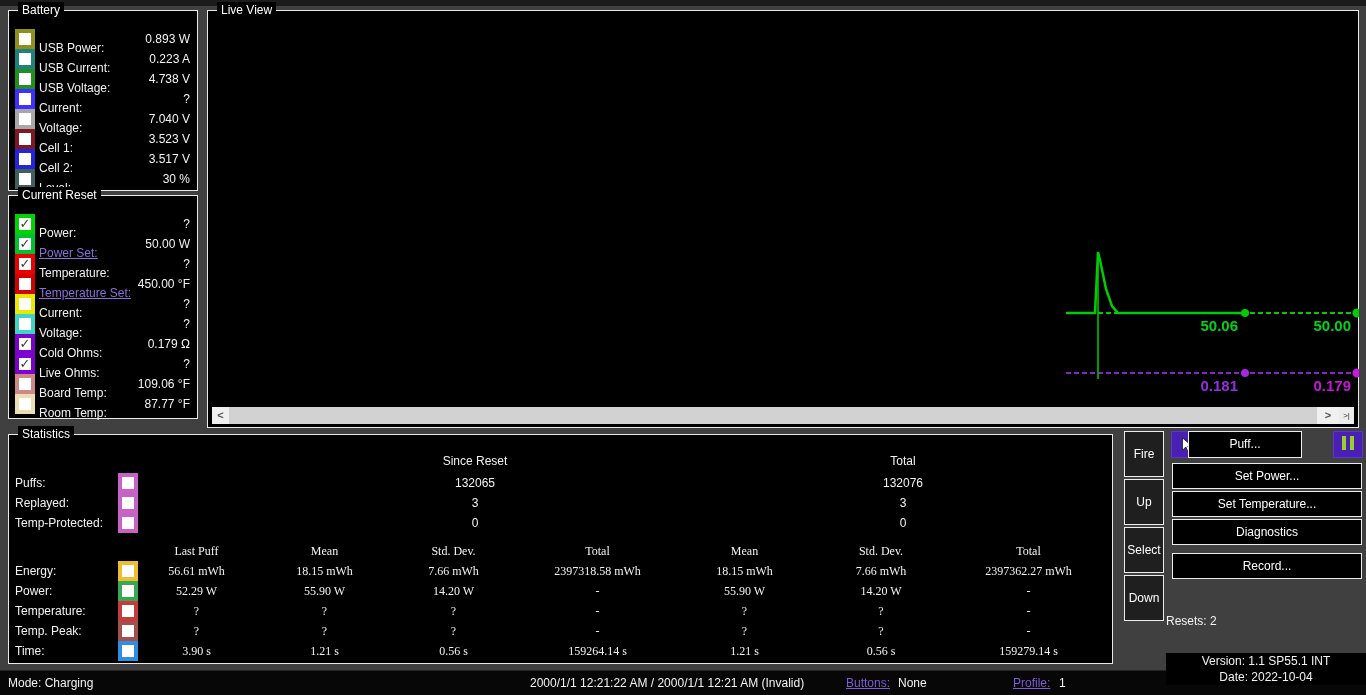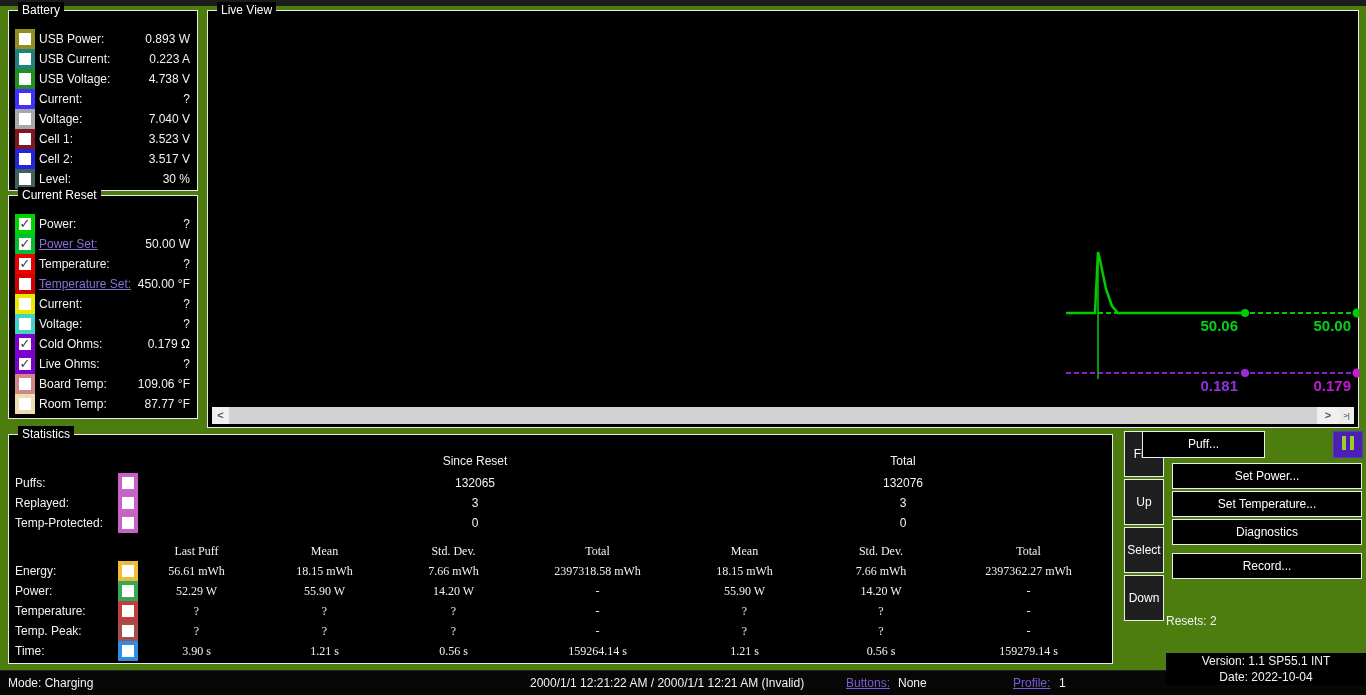--- a/index.html
+++ b/index.html
@@ -1,26 +1,26 @@
 <!DOCTYPE html>
 <html><head>
 <meta charset="utf-8">
 <style>
   html,body{margin:0;padding:0;background:#000;}
-  #app{position:relative;width:1366px;height:695px;background:#4d7c0f;overflow:hidden;
+  #app{position:relative;width:1366px;height:695px;background:#404040;overflow:hidden;
        font-family:"Liberation Sans","DejaVu Sans",sans-serif;color:#f2f2f2;font-size:12px;}
   .topstrip{position:absolute;left:0;top:0;width:1366px;height:6px;background:#1c1c1c;}
   
   .gb{position:absolute;border:1px solid #e9e9e9;box-sizing:border-box;background:#000;}
   .gb-title{position:absolute;top:-9px;left:9px;background:#000;padding:0 4px;font-size:12px;line-height:16px;color:#fff;white-space:nowrap;}
   
   .cb-row{position:absolute;left:0;width:100%;height:20px;}
   .cbx{position:absolute;left:6px;top:0;width:12px;height:12px;background:#fff;border:4px solid #888;
        text-align:center;font-size:13px;line-height:11px;color:#3a3a3a;font-weight:bold;cursor:pointer;}
-  .row-label{position:absolute;left:30px;top:3px;white-space:nowrap;}
+  .row-label{position:absolute;left:30px;top:12px;white-space:nowrap;}
   .row-value{position:absolute;right:7px;top:3px;white-space:nowrap;}
   .link{color:#8a6fd8;text-decoration:underline;cursor:pointer;}
   
   .stat-label{position:absolute;left:6px;height:20px;line-height:20px;white-space:nowrap;}
   .stat-cbx{position:absolute;left:109px;width:12px;height:12px;background:#fff;border:4px solid #888;
             text-align:center;font-size:13px;line-height:11px;color:#3a3a3a;font-weight:bold;cursor:pointer;}
   .stat-col{position:absolute;width:200px;text-align:center;height:20px;line-height:20px;}
   .stat-grid{position:absolute;left:122px;top:106px;width:978px;display:grid;
              grid-template-columns:131px 125px 133px 155px 139px 134px 161px;grid-auto-rows:20px;font-family:Liberation Serif, serif;}
   .stat-grid div{text-align:center;line-height:20px;white-space:nowrap;}
@@ -264,21 +264,21 @@
   <div class="dev-btn" style="top:431px">Fire</div>
   <div class="dev-btn" style="top:479px">Up</div>
   <div class="dev-btn" style="top:527px">Select</div>
   <div class="dev-btn" style="top:575px">Down</div>
 
   <div class="icon-btn" style="left:1171px;width:29px">
     <svg width="18" height="18" viewBox="0 0 20 20">
       <path d="M6 2 L6 16 L9.8 12.2 L12.3 18 L14.6 17 L12 11.4 L17 11.4 Z" fill="#ffffff" stroke="#1a1a1a" stroke-width="1"></path>
     </svg>
   </div>
-  <div class="act-btn" style="left:1142px;top:431px;width:123px;height:27px">Puff...</div>
+  <div class="act-btn" style="left:1188px;top:431px;width:114px;height:27px">Puff...</div>
   <div class="icon-btn" style="left:1333px;width:30px">
     <span><span class="pause-bar"></span><span class="pause-bar"></span></span>
   </div>
   <div class="act-btn" style="top:463px">Set Power...</div>
   <div class="act-btn" style="top:491px">Set Temperature...</div>
   <div class="act-btn" style="top:519px">Diagnostics</div>
   <div class="act-btn" style="top:553px">Record...</div>
   <div class="rtext" style="top:613px">Resets: 2</div>
 
   <div class="verblock">

